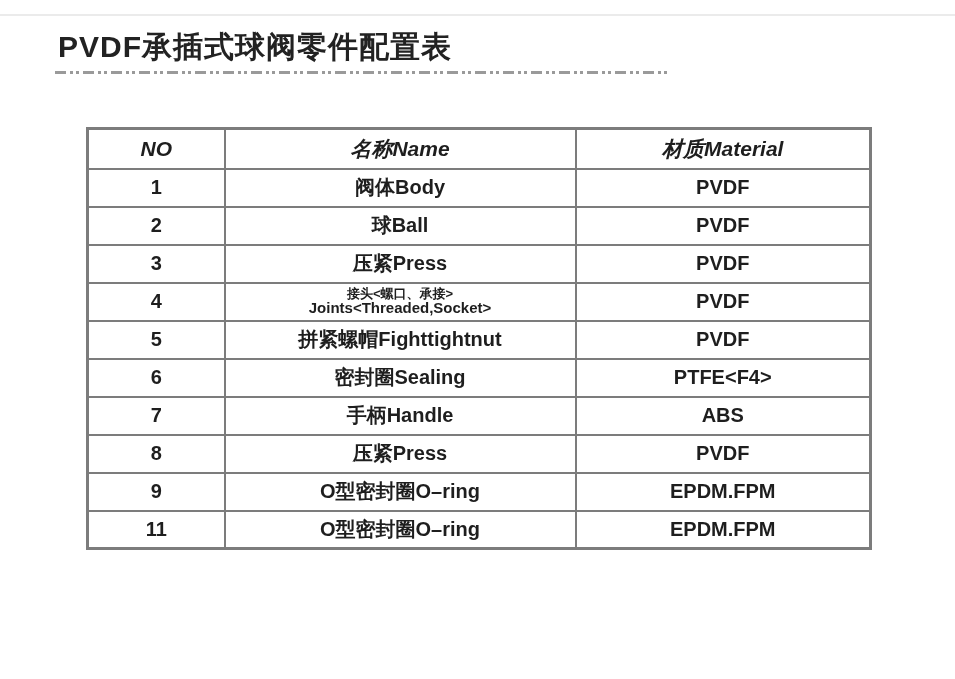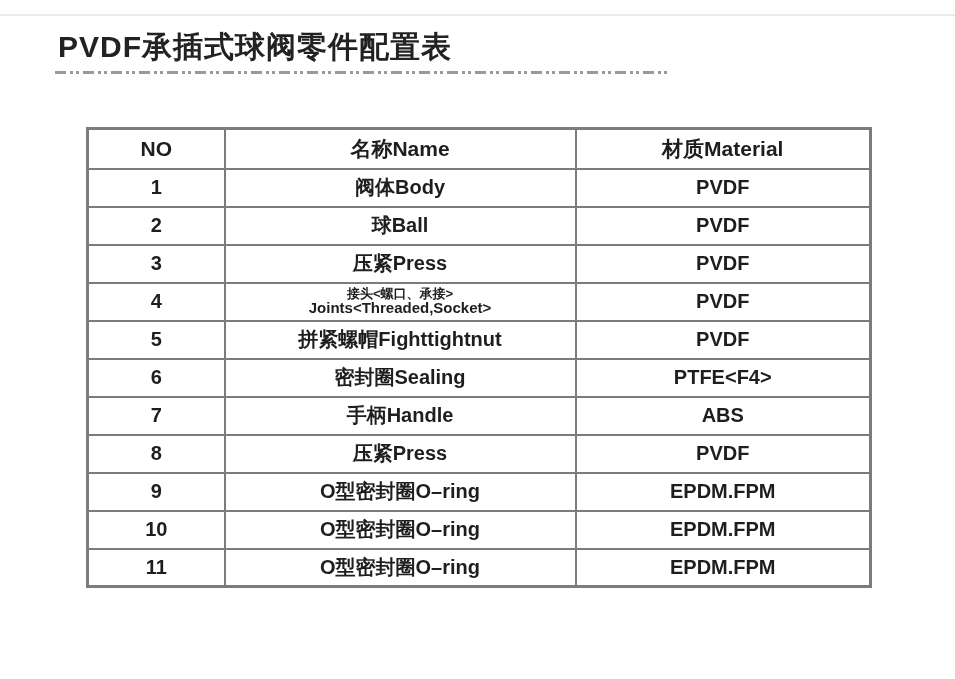--- a/index.html
+++ b/index.html
@@ -85,21 +85,21 @@
     text-align: center;
     vertical-align: middle;
     font-size: 20px;
     font-weight: 700;
     color: #1e1e1e;
     height: 38px;
     padding: 0 4px;
     white-space: nowrap;
     overflow: hidden;
   }
-  table.parts th { height: 40px; font-size: 21px; }
+  table.parts th { height: 40px; font-size: 21px; font-style: italic; }
   td.two-line { line-height: 1.05; }
   td.two-line .line-zh { font-size: 13px; font-weight: 700; }
   td.two-line .line-en { font-size: 15px; font-weight: 700; }
 </style>
 </head>
 <body>
 
 <div class="page">
   <div class="top-line"></div>
 
@@ -164,24 +164,19 @@
           <td>8</td>
           <td>压紧Press</td>
           <td>PVDF</td>
         </tr>
         <tr>
           <td>9</td>
           <td>O型密封圈O–ring</td>
           <td>EPDM.FPM</td>
         </tr>
         <tr>
-          <td>10</td>
-          <td>O型密封圈O–ring</td>
-          <td>EPDM.FPM</td>
-        </tr>
-        <tr>
           <td>11</td>
           <td>O型密封圈O–ring</td>
           <td>EPDM.FPM</td>
         </tr>
       </tbody>
   </table>
 </div>
 
 </body></html>

